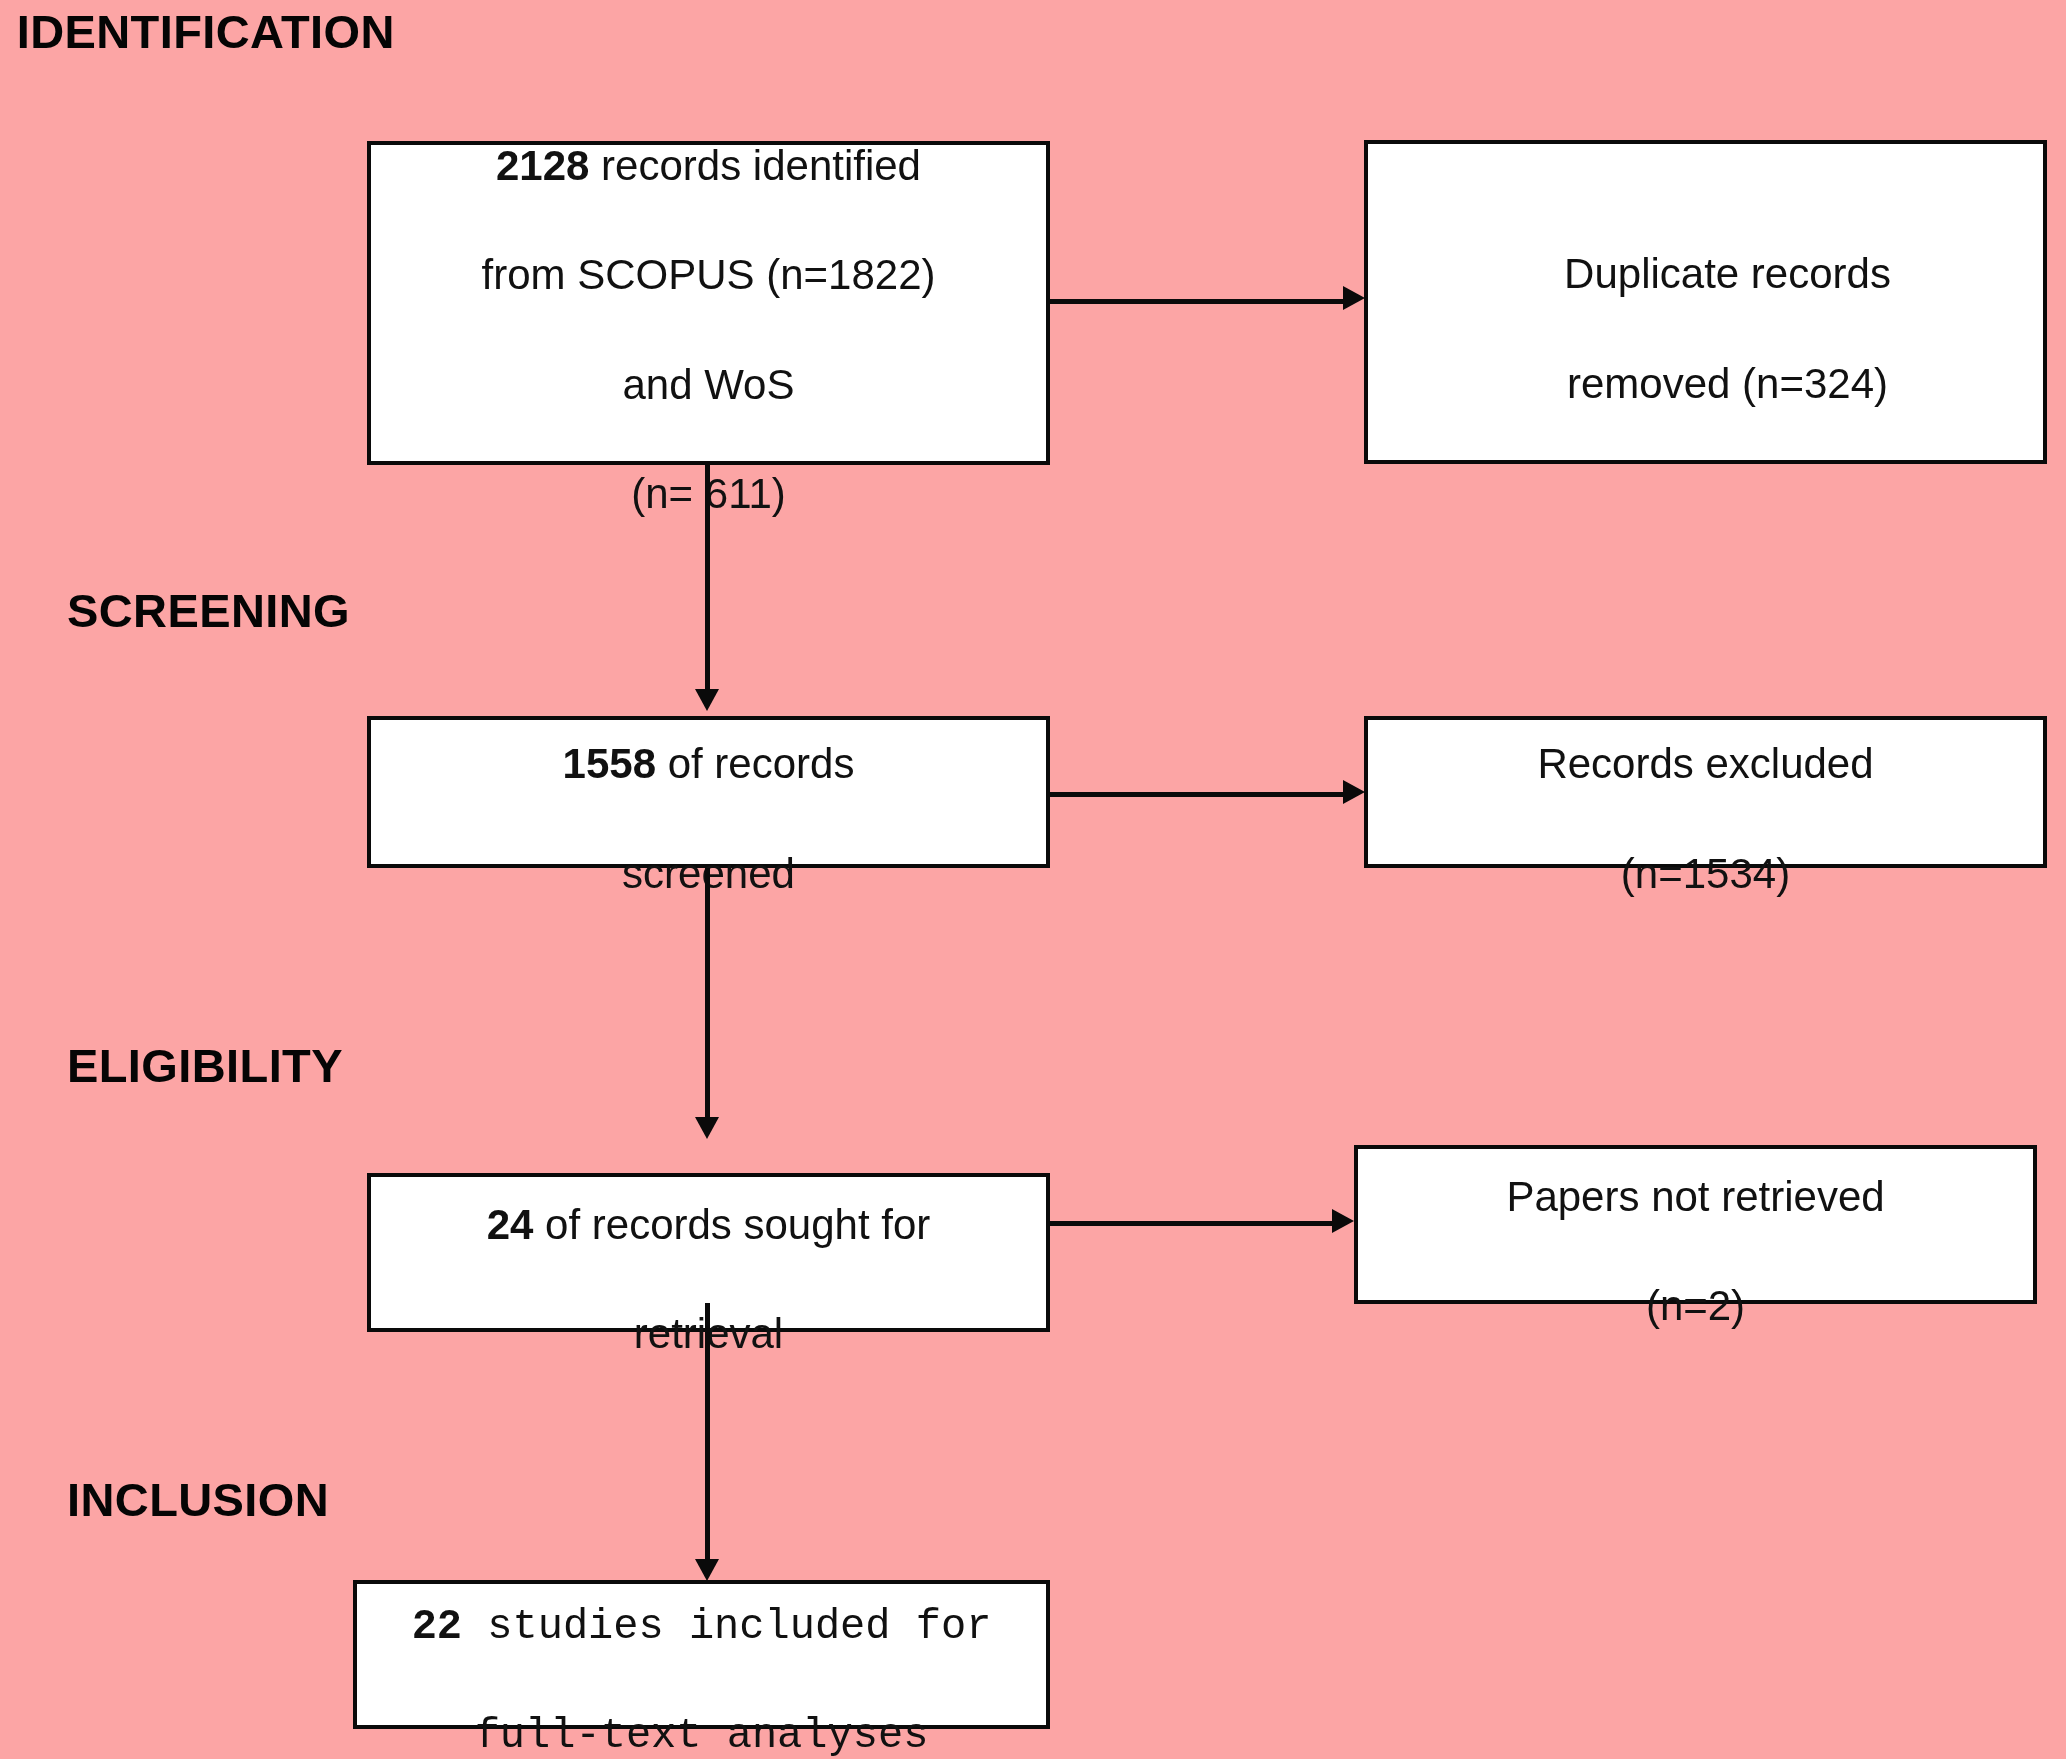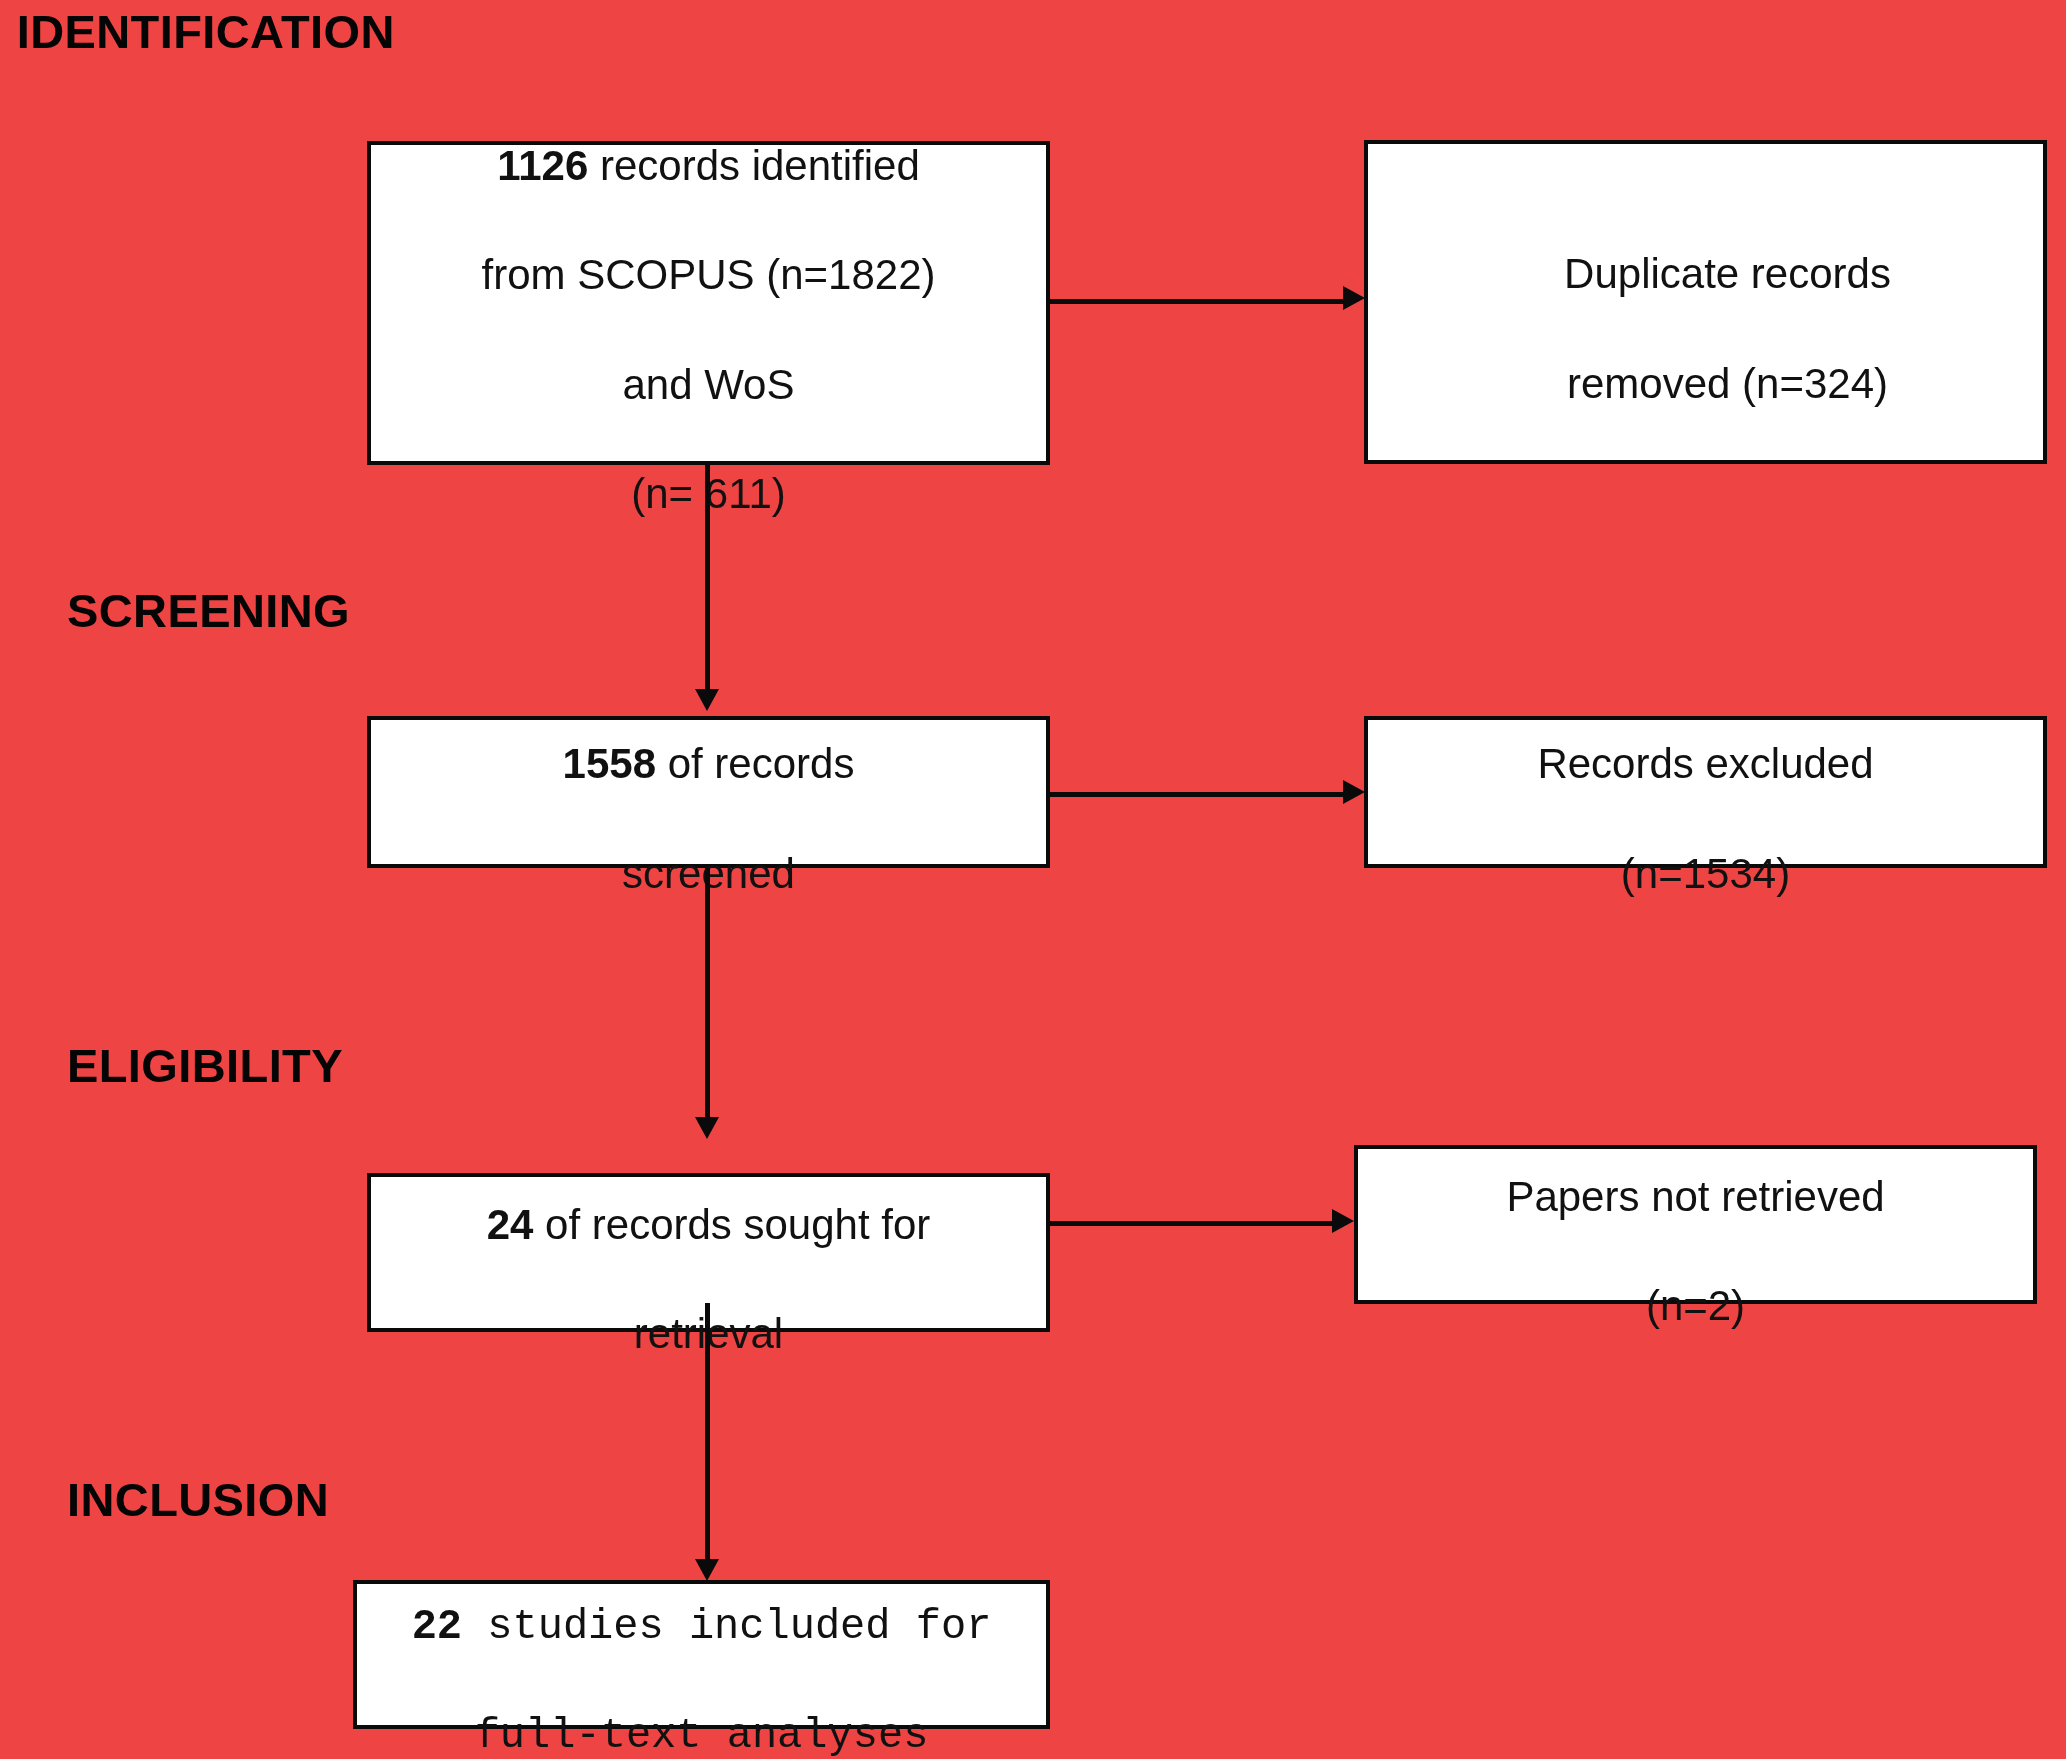--- a/index.html
+++ b/index.html
@@ -5,21 +5,21 @@
 <style>
   html, body {
     margin: 0;
     padding: 0;
     background: #ffffff;
   }
   #canvas {
     position: relative;
     width: 2066px;
     height: 1760px;
-    background: #ef4444;
+    background: #fca5a5;
     font-family: "Liberation Sans", sans-serif;
     color: #000000;
     overflow: hidden;
   }
 
   
   .stage-label {
     position: absolute;
     font-size: 47px;
     font-weight: bold;
@@ -87,21 +87,21 @@
   <div class="stage-label" style="left:16.7px; top:8.3px;">IDENTIFICATION</div>
 
   <div class="stage-label" style="left:67px; top:587px;">SCREENING</div>
 
   <div class="stage-label" style="left:67px; top:1042px;">ELIGIBILITY</div>
 
   <div class="stage-label" style="left:67px; top:1476px;">INCLUSION</div>
 
   <div class="flow-box" style="left:367px; top:141px; width:683px; height:324px;">
     <div class="box-text">
-      <b>1126</b><span> records identified</span><br>
+      <b>2128</b><span> records identified</span><br>
       <span>from SCOPUS (n=1822)</span><br>
       <span>and WoS</span><br>
       <span>(n= 611)</span>
     </div>
   </div>
 
   <div class="flow-box" style="left:1364px; top:140px; width:683px; height:324px;padding-left:44px;">
     <div class="box-text">
       <span>Duplicate records</span><br>
       <span>removed (n=324)</span>

